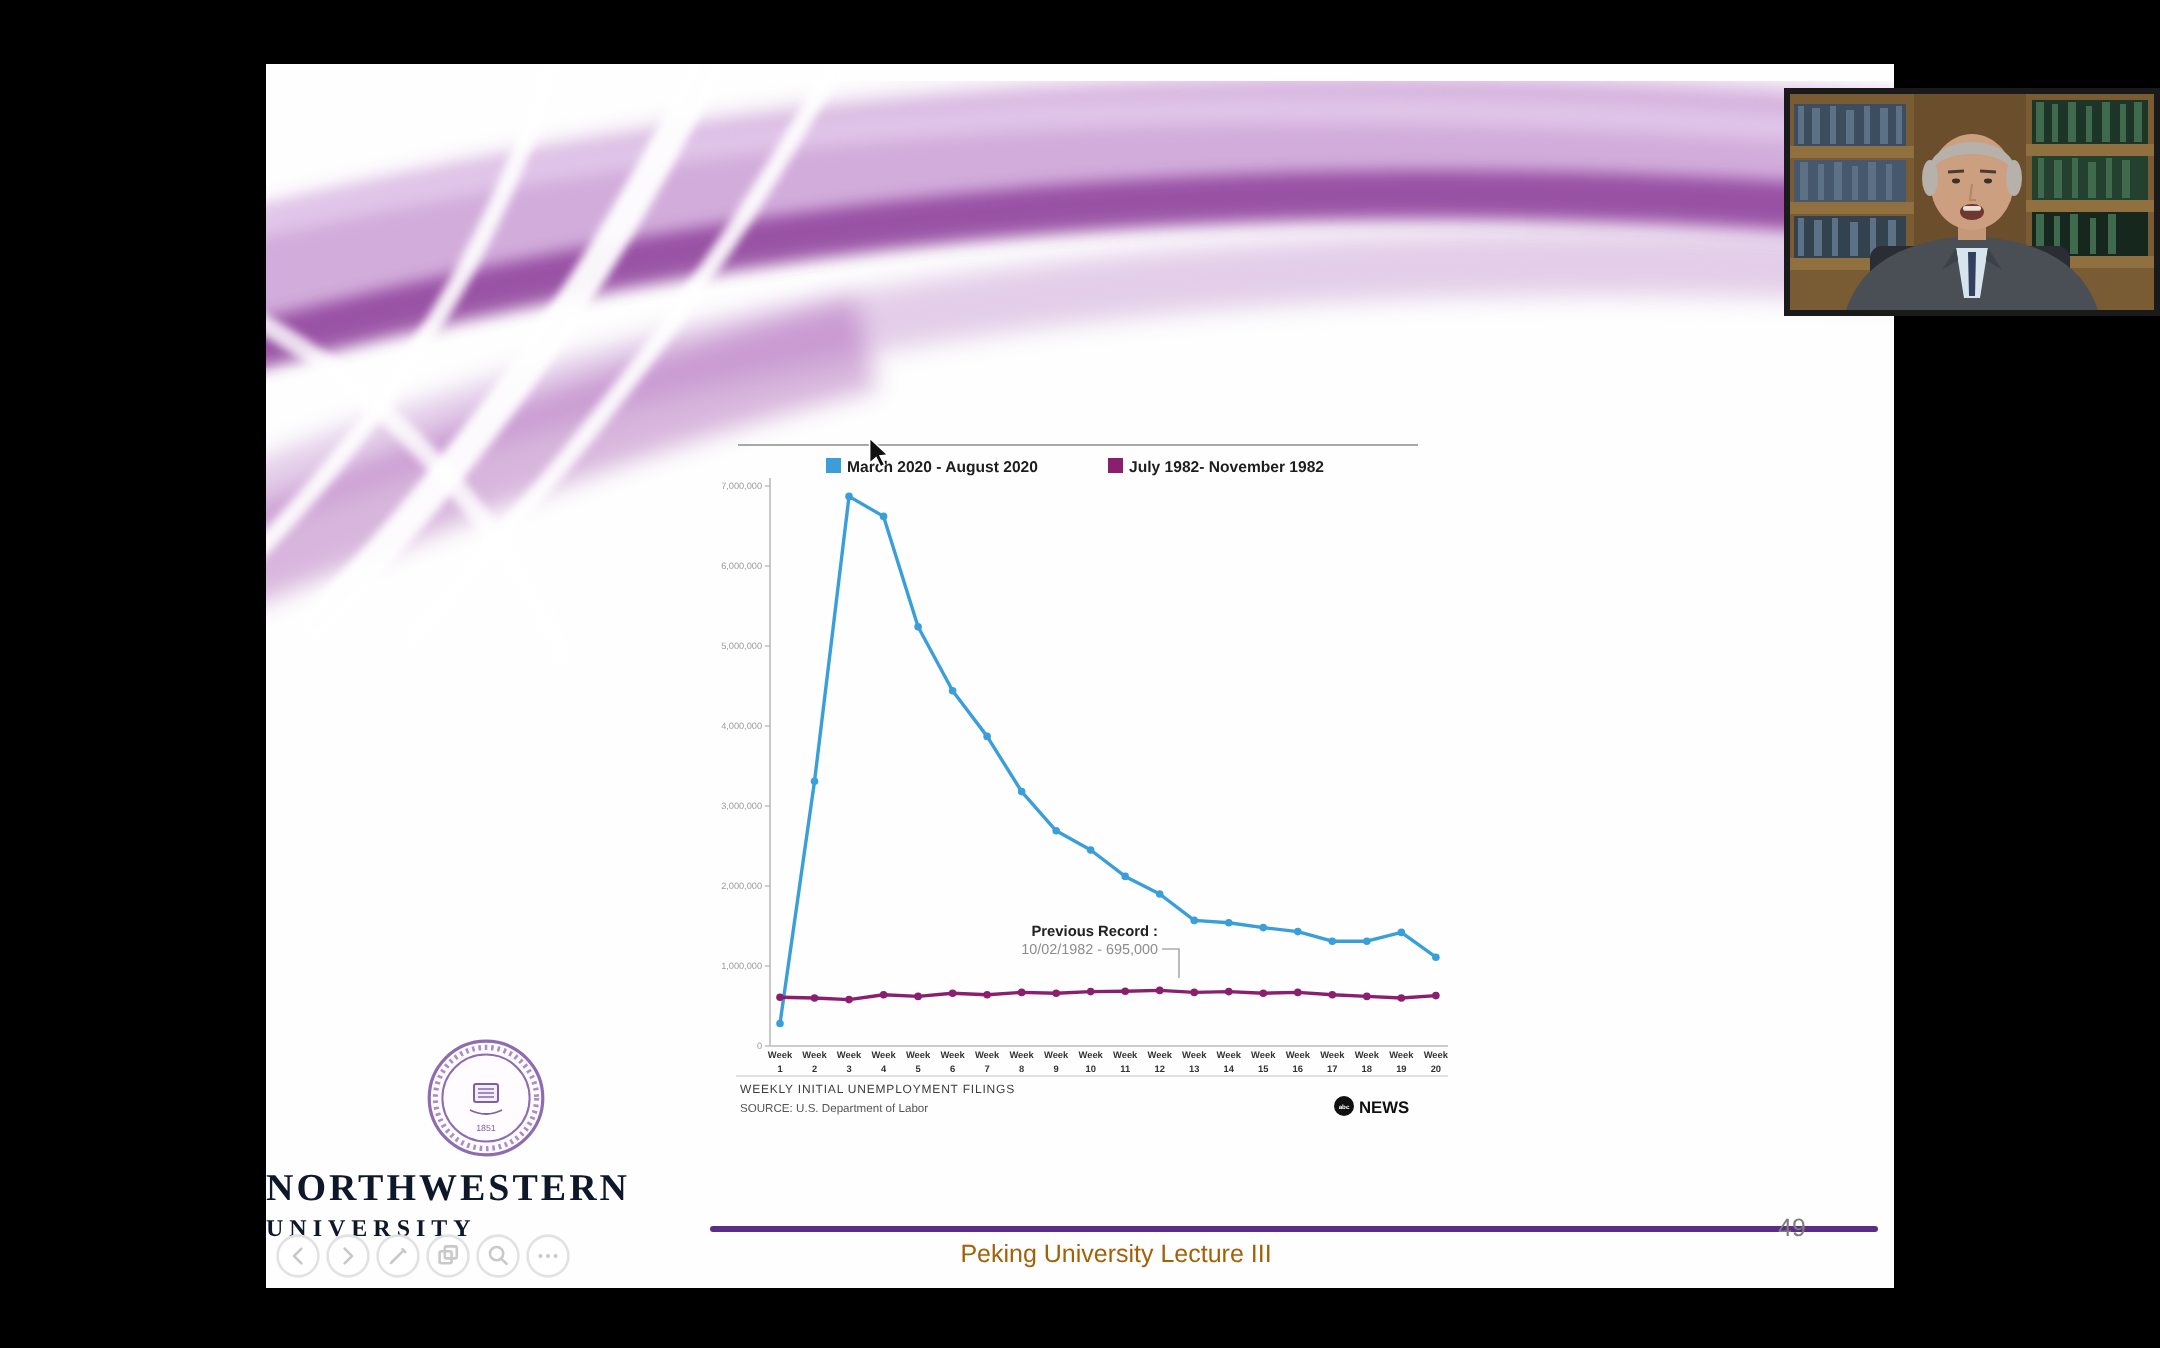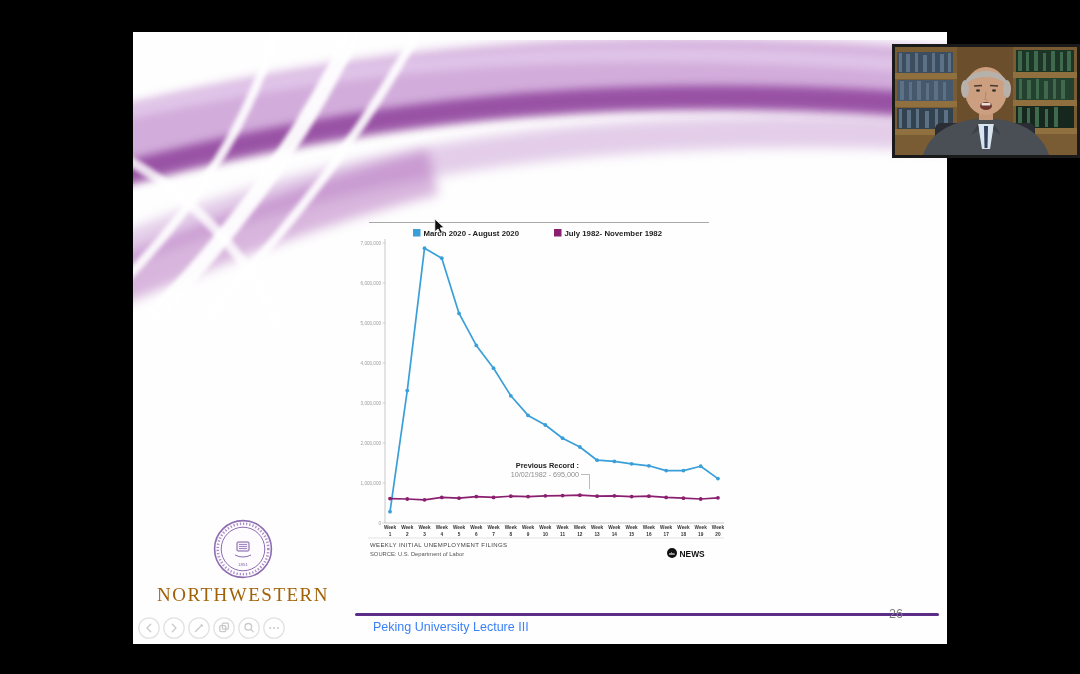--- a/index.html
+++ b/index.html
@@ -6,31 +6,31 @@
   body{width:1080px;height:674px;background:#000;position:relative;overflow:hidden;
        font-family:"Liberation Sans",sans-serif;}
   #slide{position:absolute;left:133px;top:32px;width:814px;height:612px;background:#fefefe;overflow:hidden;}
   #swoosh{position:absolute;left:0;top:0;}
   #title-block{position:absolute;left:239px;top:149px;width:360px;
        font-family:"Liberation Serif",serif;font-size:17.2px;line-height:1.16;color:#1e1e1e;}
   #title-underline{position:absolute;left:236px;top:190px;width:340px;height:1px;background:#a8a8a8;}
   #chart{position:absolute;left:217px;top:193px;}
   #cursor{position:absolute;left:301px;top:187px;z-index:5;}
   #seal{position:absolute;left:80px;top:487px;}
-  #brand{position:absolute;left:0;top:552px;width:220px;text-align:center;color:#a16207;}
+  #brand{position:absolute;left:0;top:552px;width:220px;color:#0f172a;font-weight:bold;}
   #brand .l1{font-family:"Liberation Serif",serif;font-size:19px;letter-spacing:1.5px;}
   #brand .l2{font-family:"Liberation Serif",serif;font-size:12px;letter-spacing:3px;margin-top:1px;}
   #toolbar{position:absolute;left:5px;top:585px;display:flex;gap:3px;}
   .tbtn{width:22px;height:22px;cursor:pointer;}
   .tbtn svg{display:block;fill:none;stroke:#c9c9c9;stroke-width:1.3;stroke-linecap:round;stroke-linejoin:round;}
   .tbtn .ring{stroke:#e2e2e2;fill:rgba(255,255,255,0.92);}
   .tbtn .f{fill:#c9c9c9;stroke:none;}
   #footer-rule{position:absolute;left:222px;top:581px;width:584px;height:3px;background:#5c2d87;border-radius:2px;}
-  #footer-title{position:absolute;left:240px;top:588px;width:370px;text-align:left;
-       font-size:12.5px;color:#3b82f6;}
+  #footer-title{position:absolute;left:240px;top:588px;width:370px;text-align:center;
+       font-size:12.5px;color:#a16207;}
   #page-number{position:absolute;left:745px;top:575px;width:36px;text-align:center;
        font-size:12.5px;color:#7d7d7d;}
   #webcam{position:absolute;left:892px;top:44px;width:182px;height:108px;
        border:3px solid #1a1a1a;background:#2a2118;z-index:10;}
   #chart text{font-family:"Liberation Sans",sans-serif;}
 </style>
 </head>
 <body>
 
 <div id="slide">
@@ -187,20 +187,21 @@
     <rect x="24" y="23" width="12" height="9" rx="1" fill="#f4edfa" stroke="#7d5fa5" stroke-width="1"></rect>
     <line x1="26" y1="25.5" x2="34" y2="25.5" stroke="#7d5fa5" stroke-width="0.7"></line>
     <line x1="26" y1="27.5" x2="34" y2="27.5" stroke="#7d5fa5" stroke-width="0.7"></line>
     <line x1="26" y1="29.5" x2="34" y2="29.5" stroke="#7d5fa5" stroke-width="0.7"></line>
     <path d="M22,36 Q30,40 38,36" fill="none" stroke="#7d5fa5" stroke-width="0.9"></path>
     <text x="30" y="46.5" text-anchor="middle" font-size="4.4" fill="#7d5fa5">1851</text>
   </svg>
 
   <div id="brand">
     <div class="l1">NORTHWESTERN</div>
+    <div class="l2">UNIVERSITY</div>
   </div>
 
   <div id="toolbar">
       <div class="tbtn">
         <svg viewBox="0 0 22 22" width="22" height="22">
           <circle cx="11" cy="11" r="10.2" class="ring"></circle>
           <polyline points="12.7,7.3 9,11 12.7,14.7"></polyline>
         </svg>
       </div>
       <div class="tbtn">
@@ -235,21 +236,21 @@
           <circle cx="11" cy="11" r="10.2" class="ring"></circle>
           <circle cx="7.2" cy="11" r="1" class="f"></circle>
           <circle cx="11" cy="11" r="1" class="f"></circle>
           <circle cx="14.8" cy="11" r="1" class="f"></circle>
         </svg>
       </div>
     </div>
 
   <div id="footer-rule"></div>
   <div id="footer-title">Peking University Lecture III</div>
-  <div id="page-number">26</div>
+  <div id="page-number">49</div>
 </div>
 
 <div id="webcam">
   <svg width="182" height="108" viewBox="0 0 182 108">
     <rect width="182" height="108" fill="#6b4e2c"></rect>
     <g>
       <rect x="0" y="0" width="62" height="108" fill="#7a5c34"></rect>
       <rect x="2" y="5" width="56" height="21" fill="#3c4d60"></rect>
       <rect x="2" y="33" width="56" height="21" fill="#46586c"></rect>
       <rect x="2" y="61" width="56" height="21" fill="#33424f"></rect>

